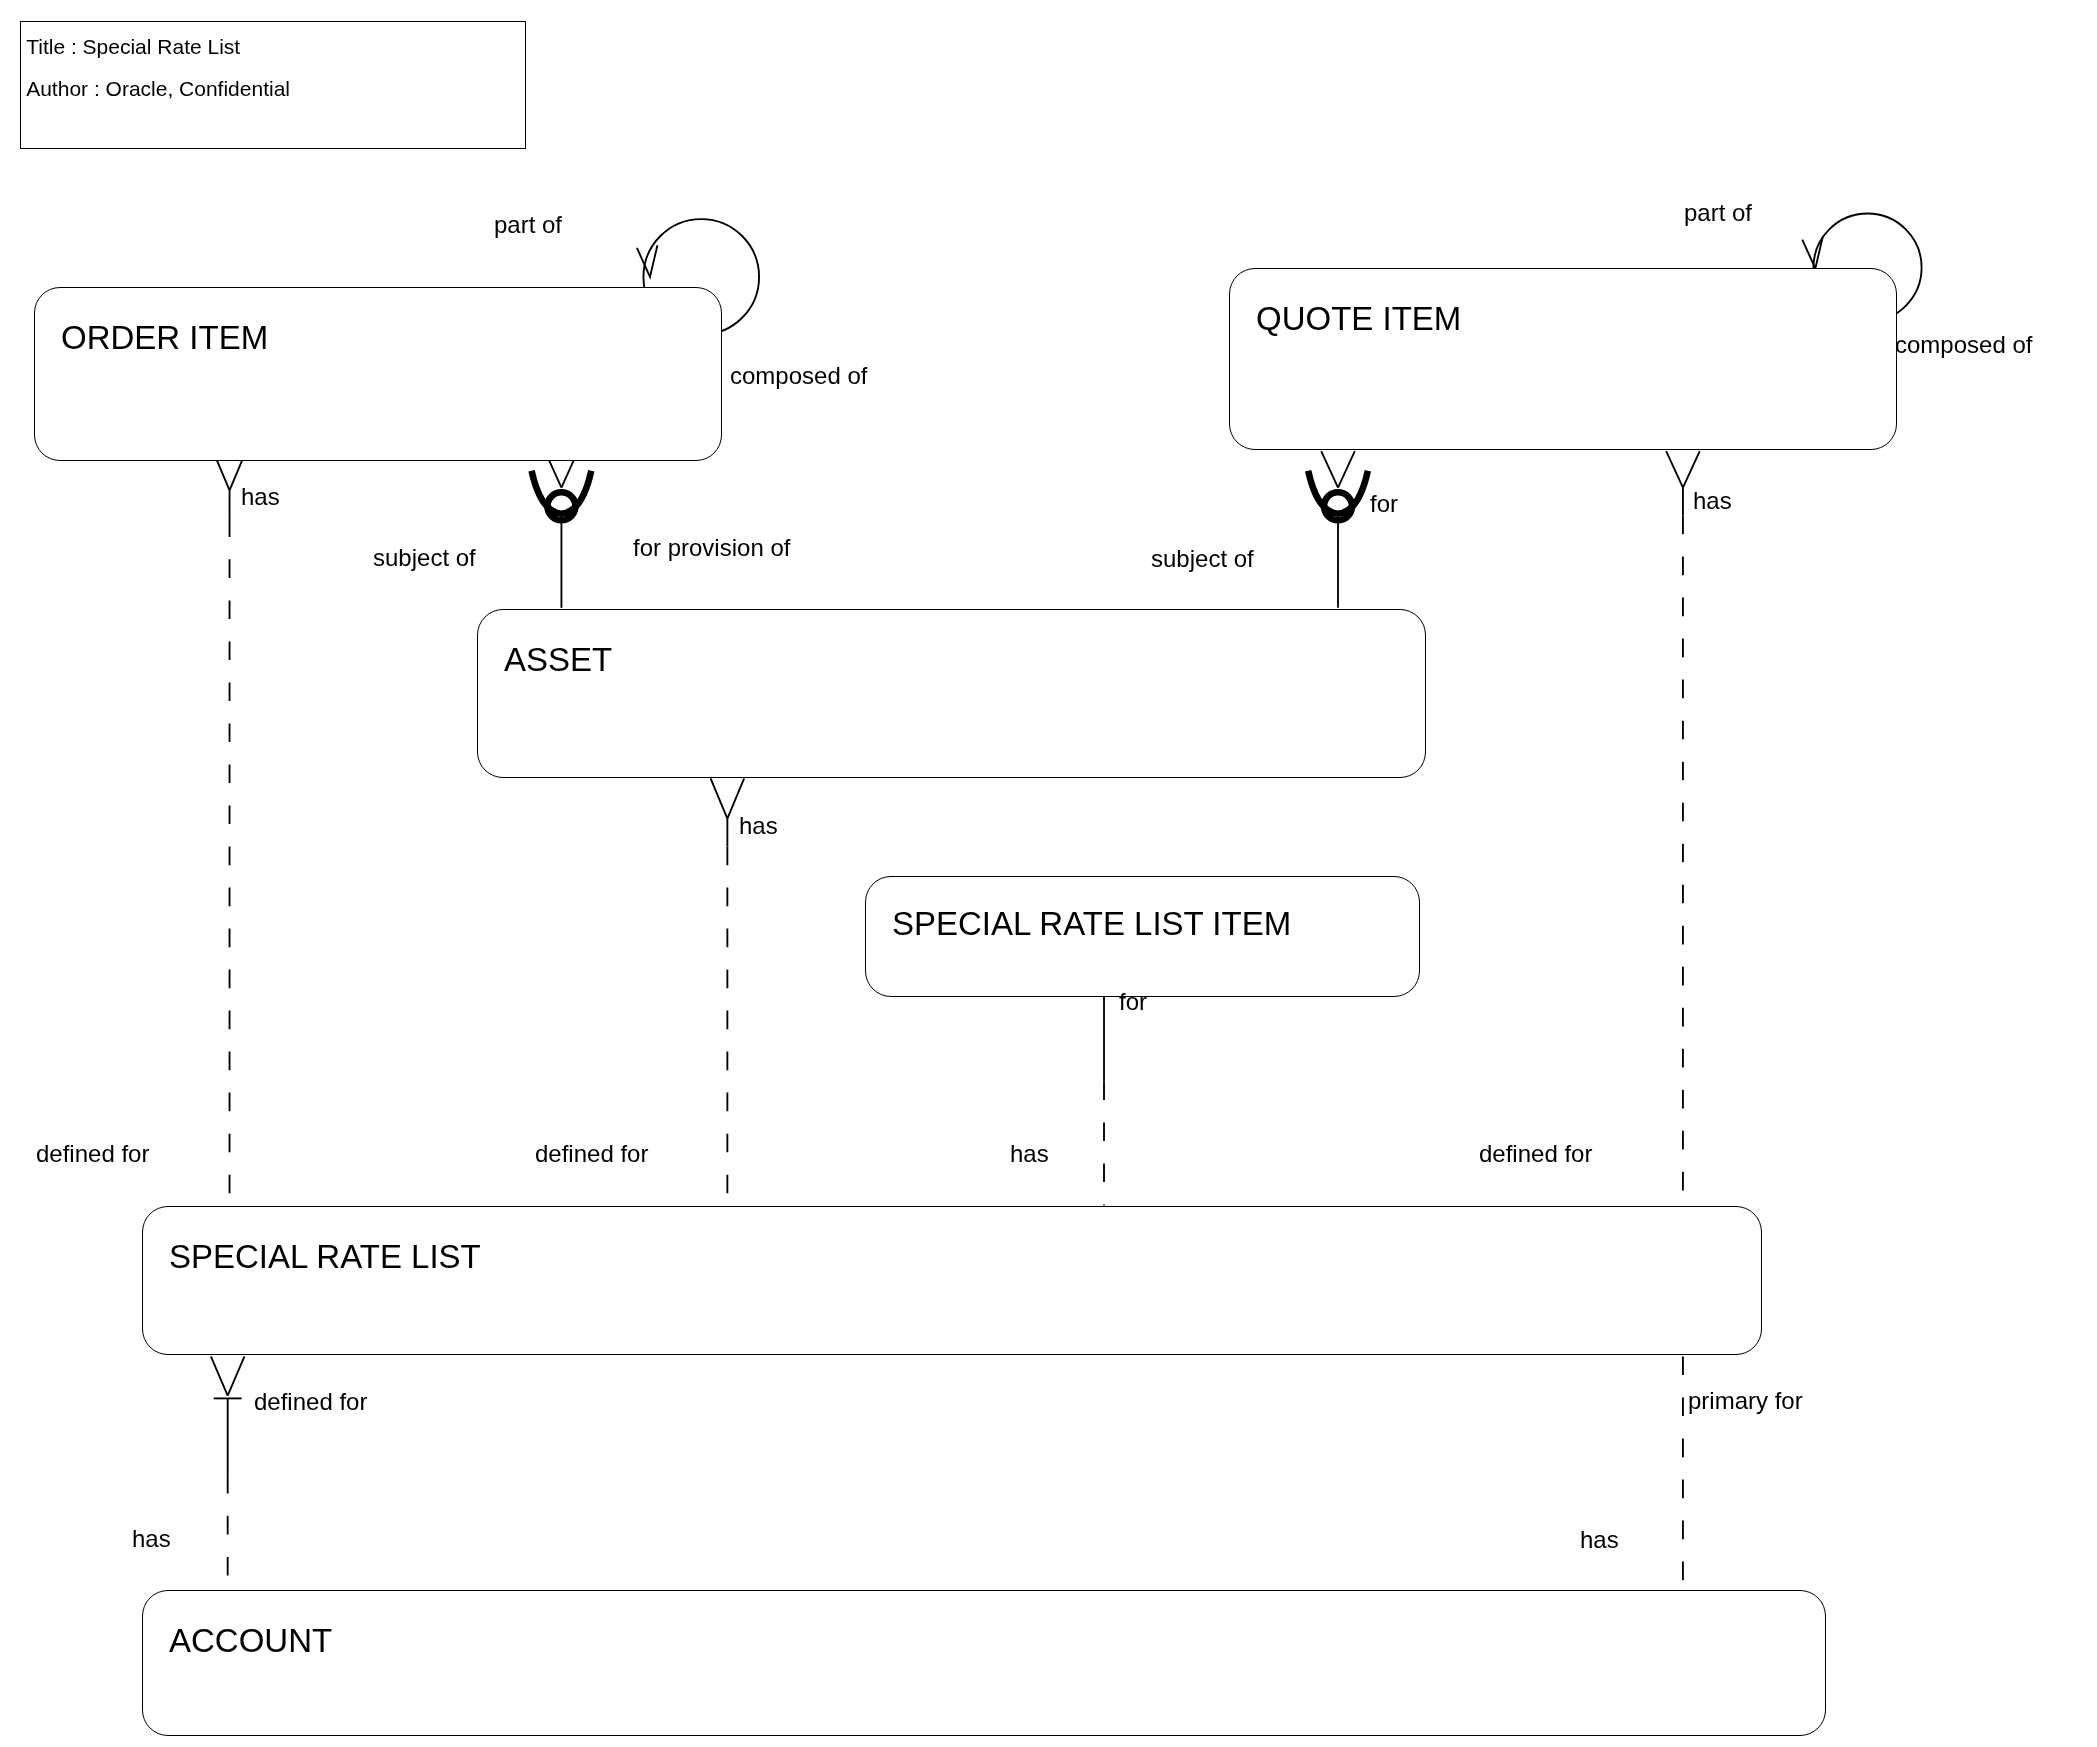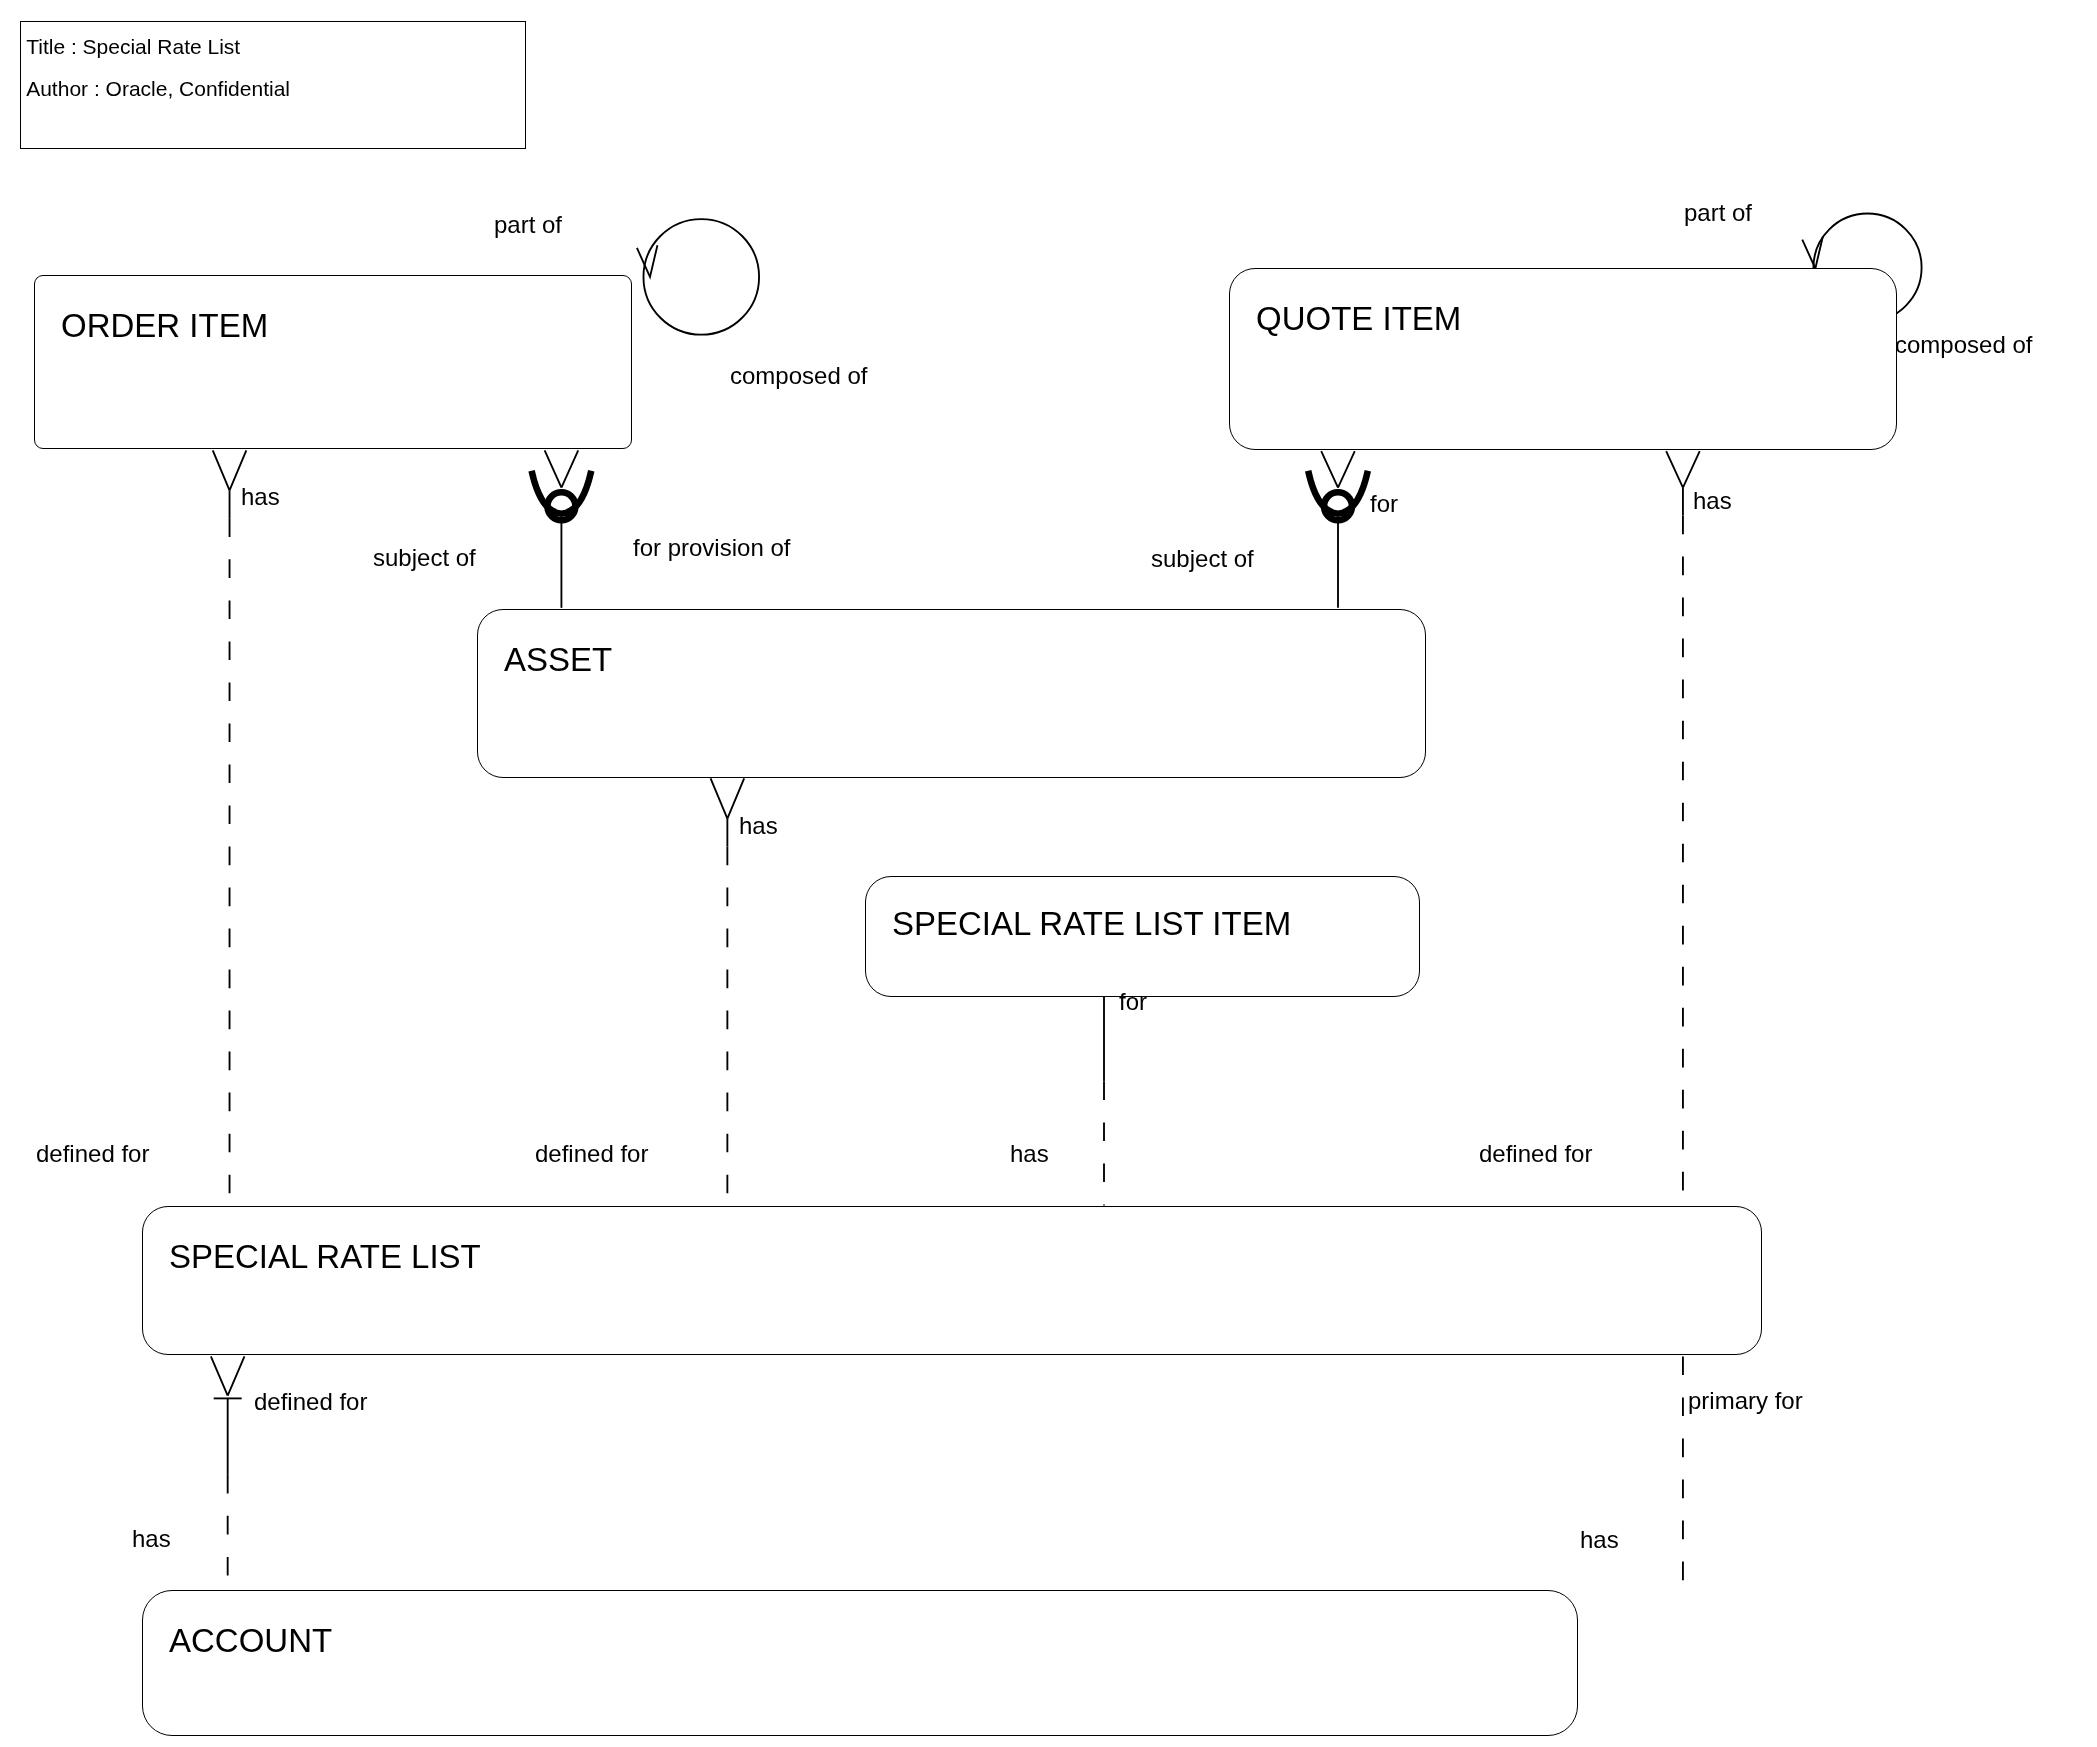--- a/index.html
+++ b/index.html
@@ -129,41 +129,41 @@
     <g stroke-width="2">
       <path stroke-dasharray="20 24" d="M1805,1455 L1805,1705"></path>
     </g>
   </svg>
 
   <div class="titlebox">
     <div class="tline">Title : Special Rate List</div>
     <div class="tline">Author : Oracle, Confidential</div>
   </div>
 
-  <div class="entity" style="left:34px; top:275px; width:598px; height:174px;border-radius:9px;">
+  <div class="entity" style="left:34px; top:287px; width:688px; height:174px;">
     <span class="ename">ORDER ITEM</span>
   </div>
 
   <div class="entity" style="left:1201px; top:268px; width:668px; height:182px;margin-left:28px;">
     <span class="ename">QUOTE ITEM</span>
   </div>
 
   <div class="entity" style="left:477px; top:609px; width:949px; height:169px;">
     <span class="ename">ASSET</span>
   </div>
 
   <div class="entity" style="left:865px; top:832px; width:555px; height:121px;margin-top:44px;">
     <span class="ename" style="padding-top:28px;">SPECIAL RATE LIST ITEM</span>
   </div>
 
   <div class="entity" style="left:142px; top:1206px; width:1620px; height:149px;">
     <span class="ename">SPECIAL RATE LIST</span>
   </div>
 
-  <div class="entity" style="left:142px; top:1590px; width:1436px; height:146px;border-radius:30px;">
+  <div class="entity" style="left:142px; top:1590px; width:1684px; height:146px;">
     <span class="ename">ACCOUNT</span>
   </div>
 
   <div class="lbl" style="left:494px; top:206px;">part of</div>
   <div class="lbl" style="left:730px; top:357px;">composed of</div>
   <div class="lbl" style="left:1684px; top:194px;">part of</div>
   <div class="lbl" style="left:1895px; top:326px;">composed of</div>
 
   <div class="lbl" style="left:241px; top:478px;">has</div>
   <div class="lbl" style="left:633px; top:485px;margin-top:44px;">for provision of</div>

